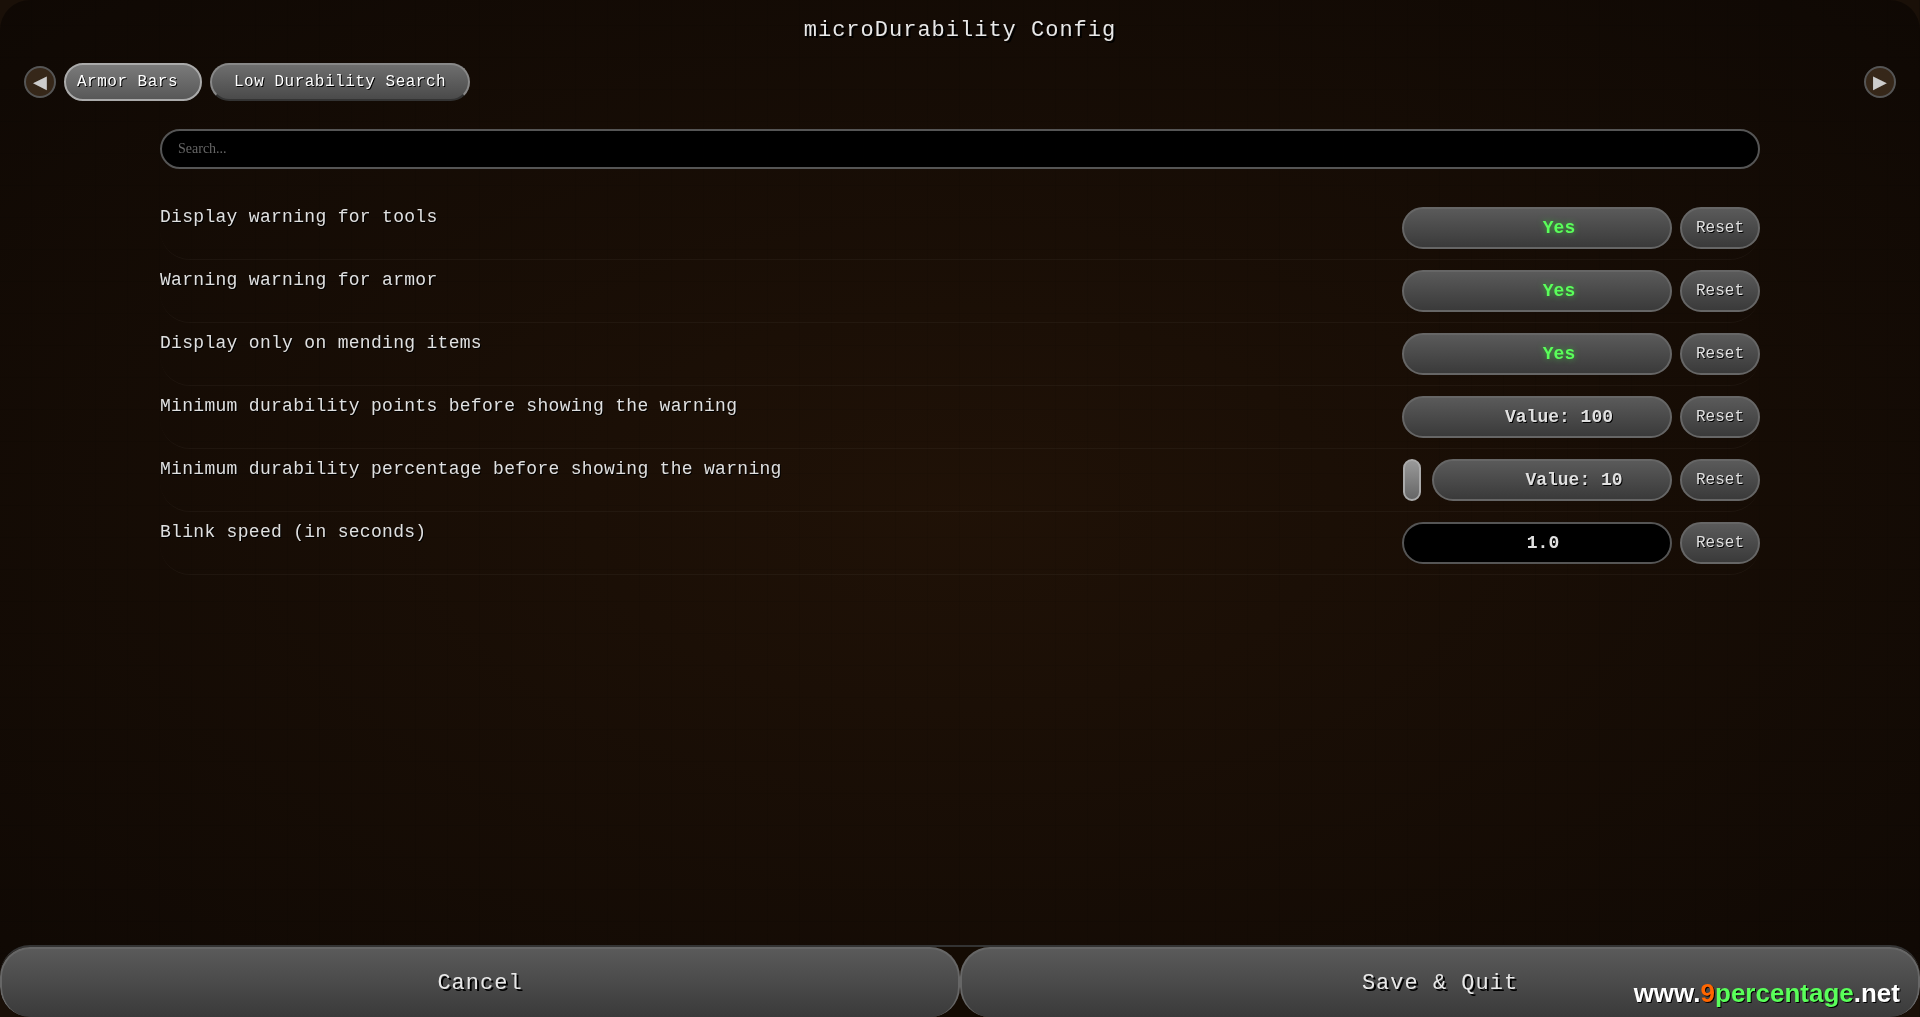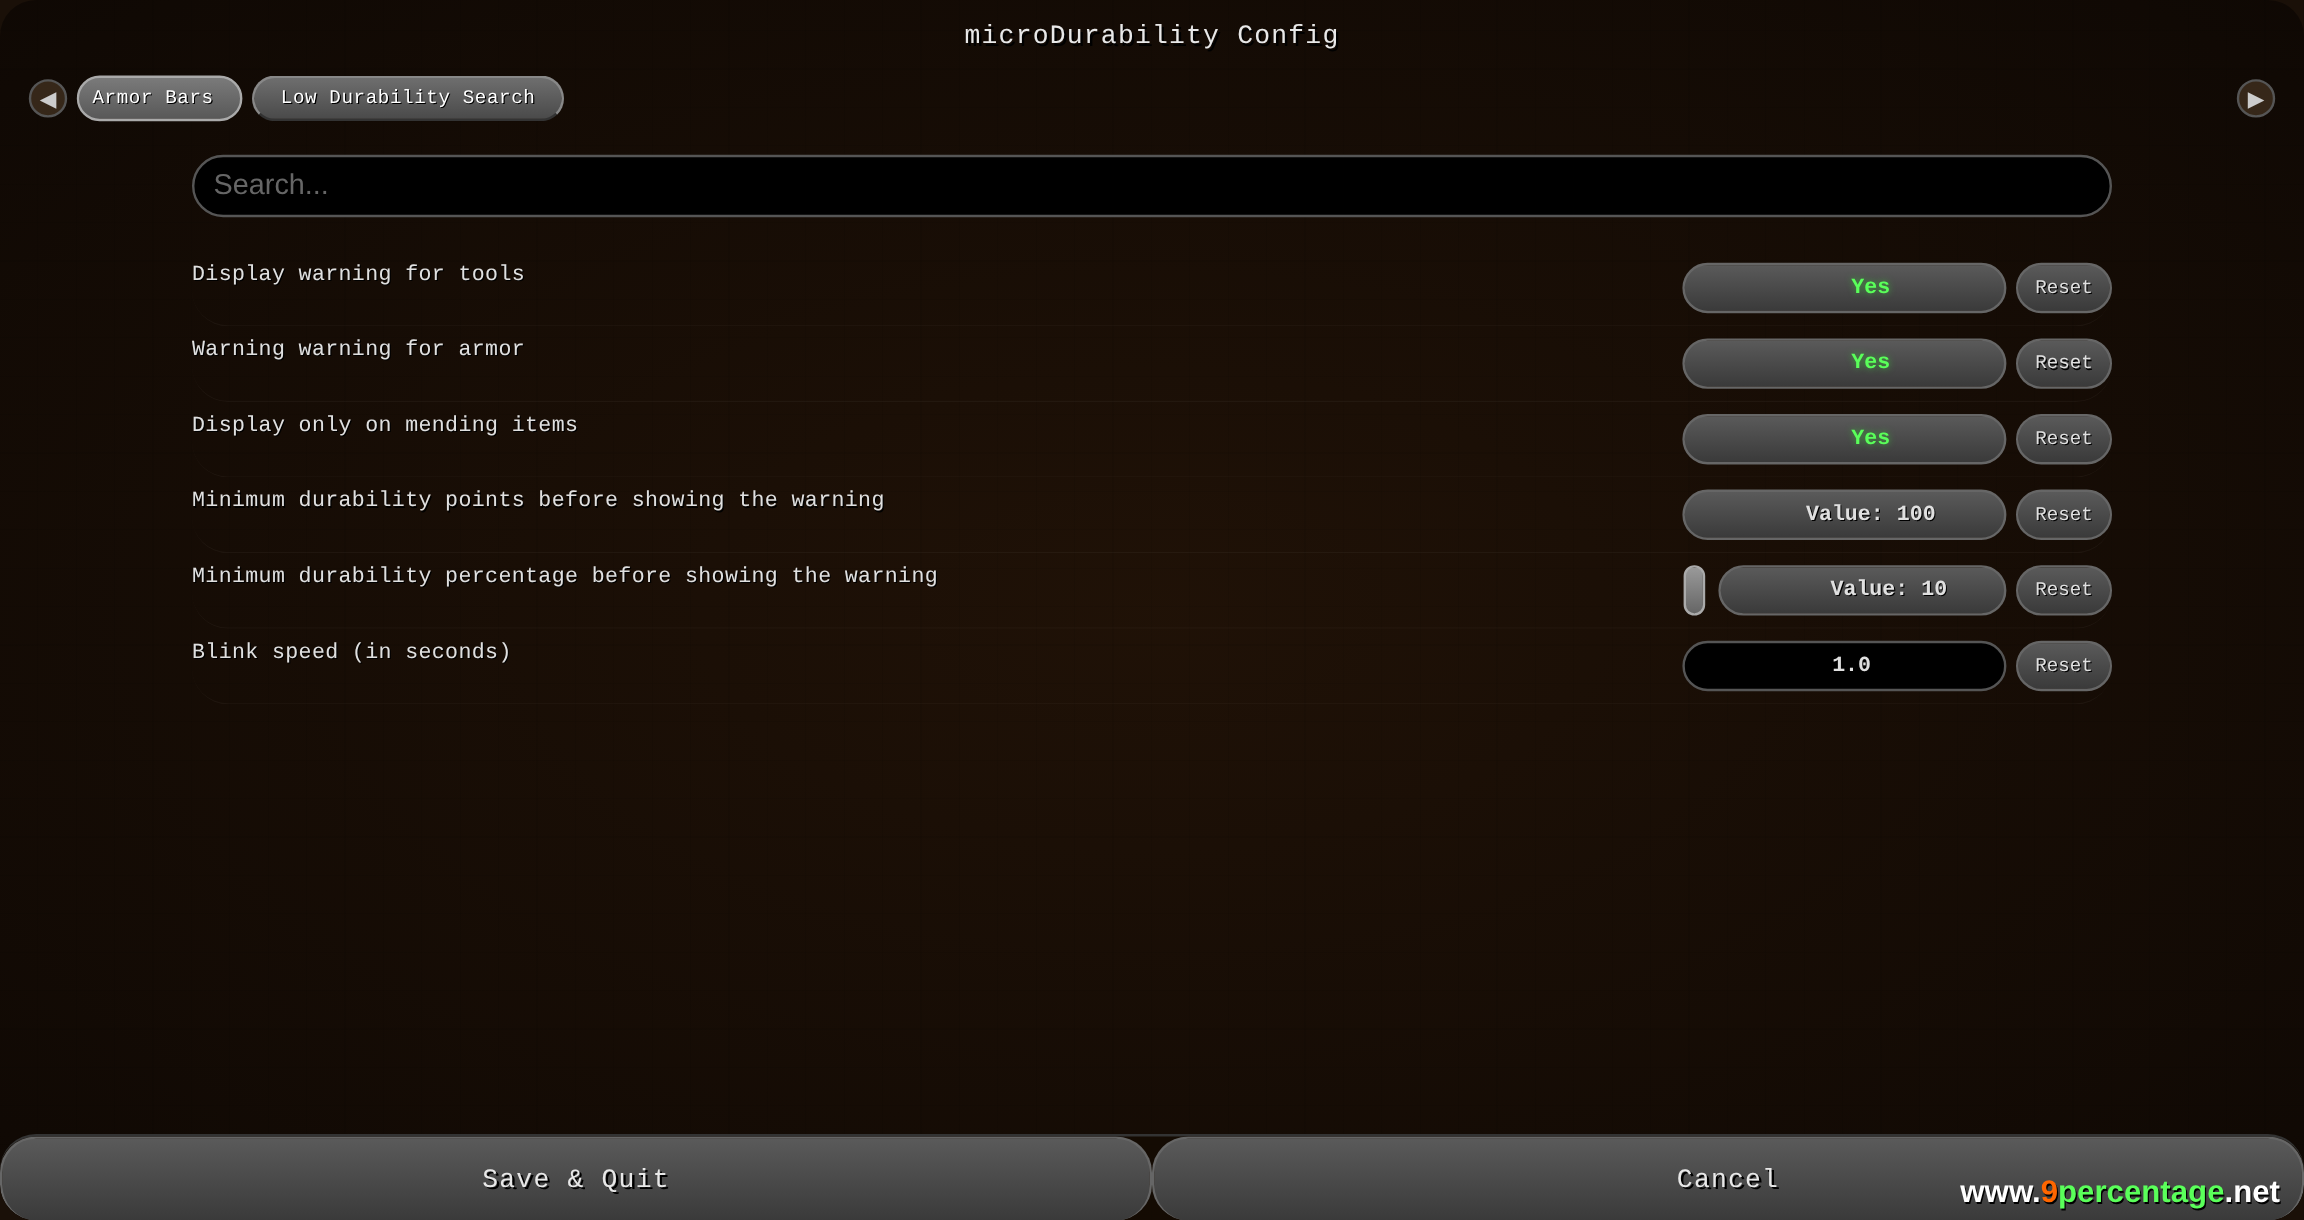--- a/index.html
+++ b/index.html
@@ -118,22 +118,22 @@
     
     .search-container {
       margin-bottom: 28px;
     }
 
     .search-input {
       width: 100%;
       background: #000;
       border: 2px solid #555;
       color: #888;
-      font-family: Liberation Sans, sans-serif;
-      font-size: 24px;
+      font-family: Liberation Serif, serif;
+      font-size: 14px;
       padding: 10px 16px;
       outline: none;
     }
 
     .search-input::placeholder {
       color: #666;
     }
 
     
     .settings-list {
@@ -361,21 +361,21 @@
         <div class="setting-controls">
           <input class="value-btn value-text-input" type="text" value="1.0" style="">
           <button class="reset-btn">Reset</button>
         </div>
       </div>
 
     </div>
   </div>
 
   <div class="bottom-bar">
+    <button class="bottom-btn">Cancel</button>
     <button class="bottom-btn">Save &amp; Quit</button>
-    <button class="bottom-btn">Cancel</button>
 
     <div class="watermark">
       <span class="watermark-www">www.</span><span class="watermark-nine">9</span><span class="watermark-minecraft">percentage</span><span class="watermark-net">.net</span>
     </div>
   </div>
 
 </div>
 
 </body></html>

